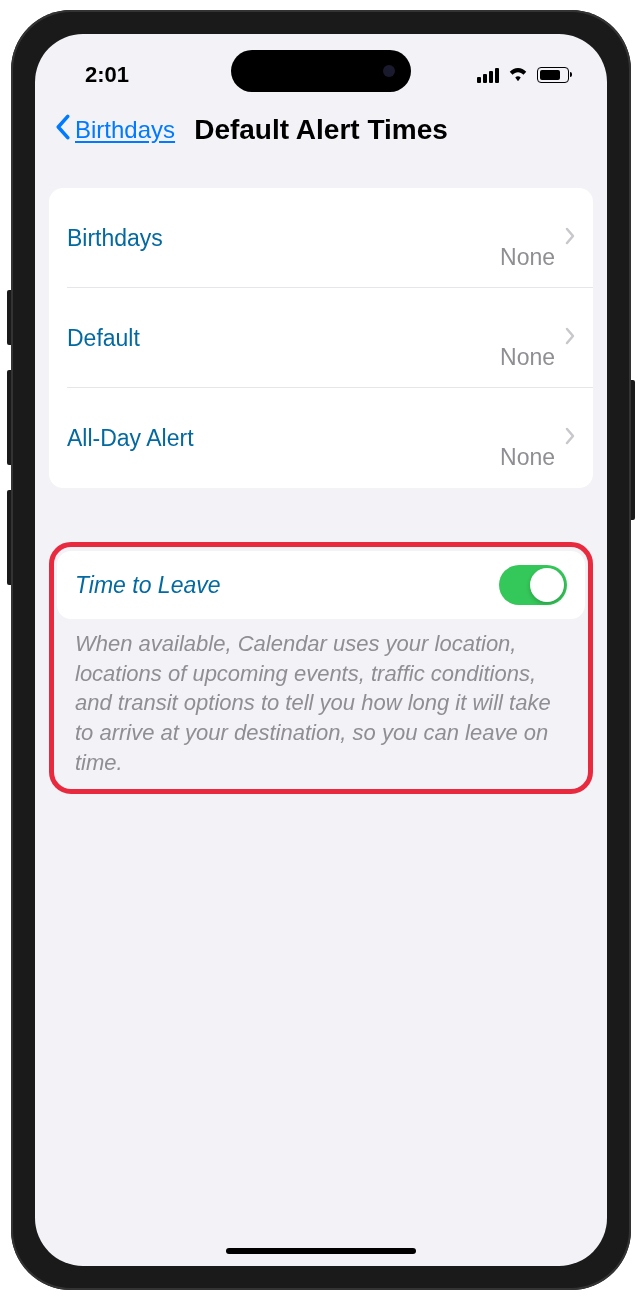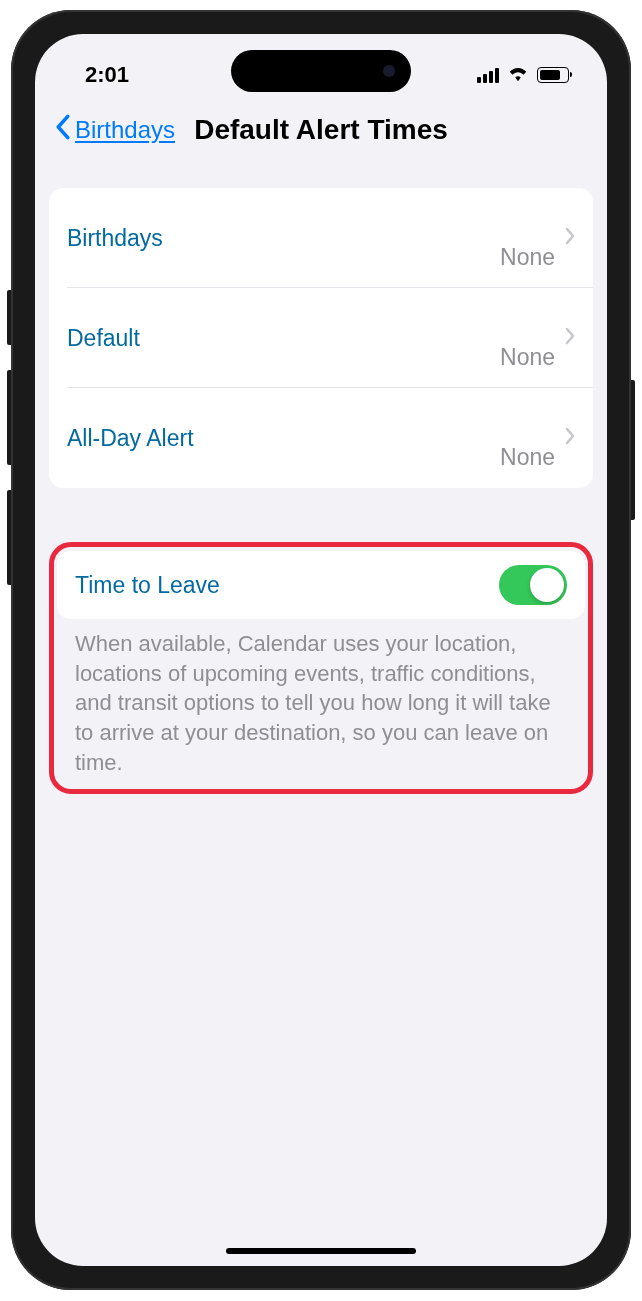--- a/index.html
+++ b/index.html
@@ -220,20 +220,21 @@
     }
     .chevron-right svg {
       width: 10px;
       height: 18px;
     }
     .highlighted-section {
       margin-top: 54px;
       border: 5px solid #e8293e;
       border-radius: 22px;
       padding: 4px 3px 8px;
+      font-style: italic;
     }
     .toggle-group {
       background: #fff;
       border-radius: 14px;
     }
     .toggle-row {
       display: flex;
       align-items: center;
       justify-content: space-between;
       padding: 14px 18px;

